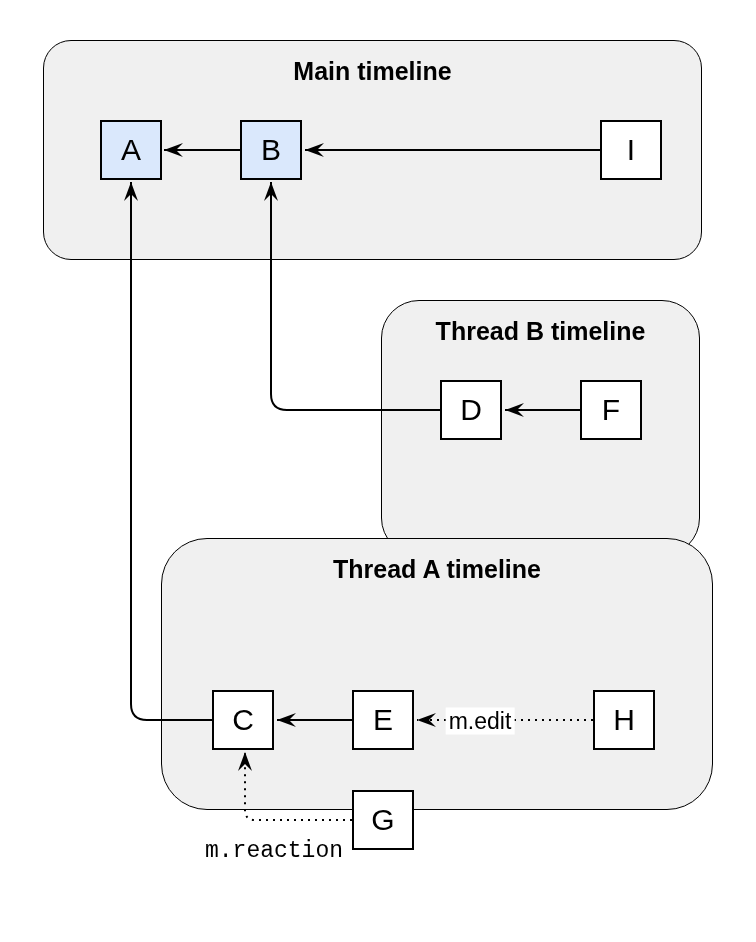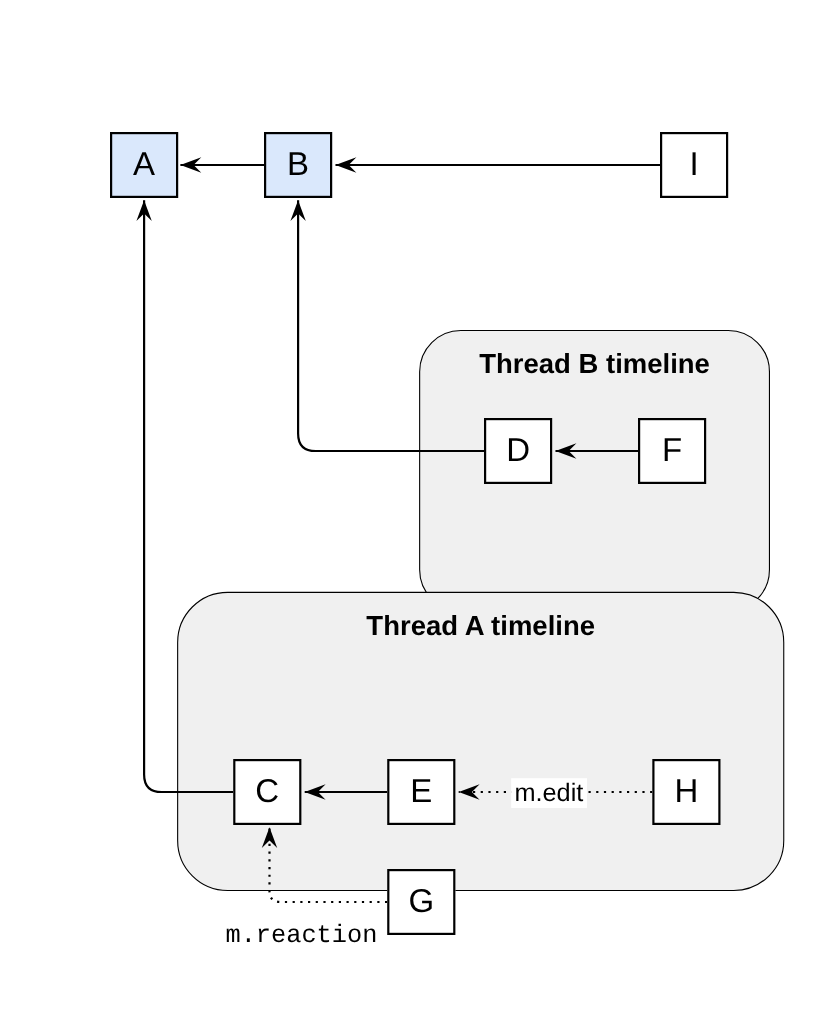--- a/index.html
+++ b/index.html
@@ -68,28 +68,31 @@
   
   .edge-label {
     position: absolute;
     transform: translate(-50%, -50%);
     background: #ffffff;
     font-size: 23px;
     line-height: 27px;
     padding: 0 3px;
     white-space: nowrap;
   }
-  .lbl-edit     { left: 499px; top: 721px; }
+  .lbl-edit     { left: 480px; top: 721px; }
   .lbl-reaction { left: 274px; top: 851px; font-family: Liberation Mono, monospace; }
 </style>
 </head>
 <body>
 
 <div class="canvas">
 
+  <div class="container c-main">
+    <div class="container-title">Main timeline</div>
+  </div>
   <div class="container c-tb">
     <div class="container-title">Thread B timeline</div>
   </div>
   <div class="container c-ta">
     <div class="container-title">Thread A timeline</div>
   </div>
 
   <svg class="edges" viewBox="0 0 756 942" xmlns="http://www.w3.org/2000/svg">
     <defs>
       <marker id="arrow" viewBox="0 0 20 15" refX="19.5" refY="7.5" markerWidth="20" markerHeight="15" markerUnits="userSpaceOnUse" orient="auto">

